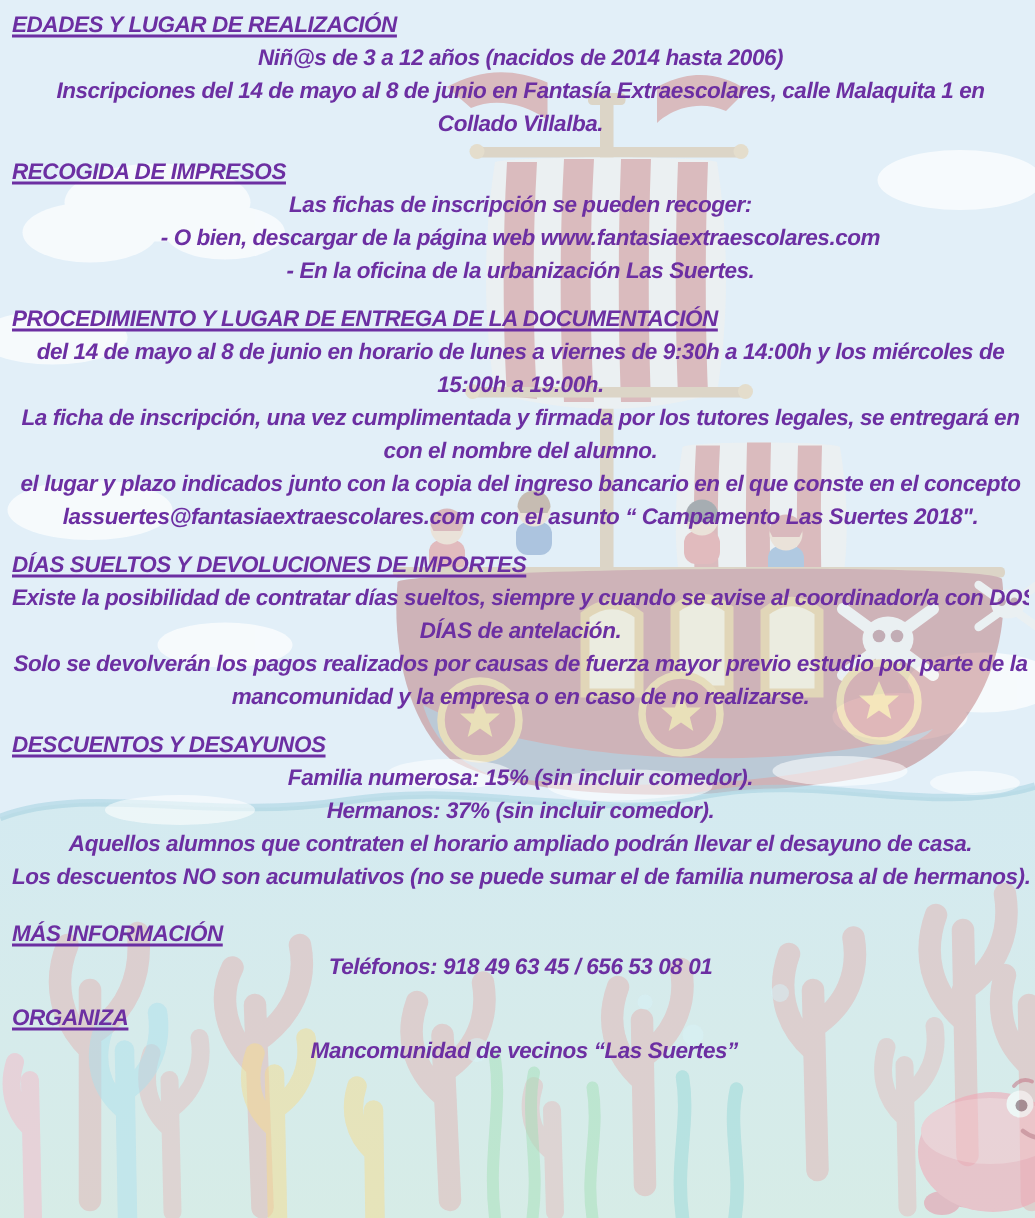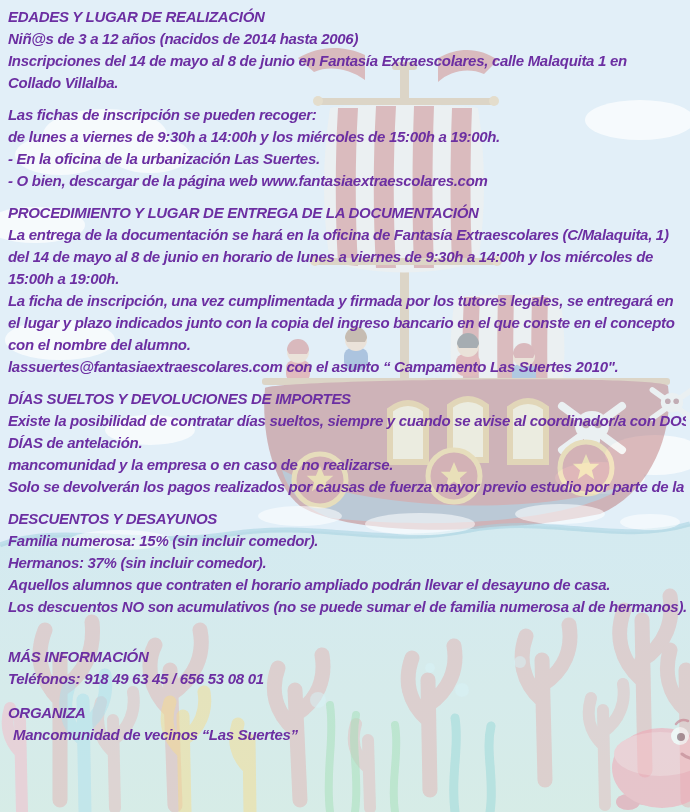--- a/index.html
+++ b/index.html
@@ -11,27 +11,28 @@
   #bg{position:absolute;left:0;top:0;width:690px;height:812px;z-index:0;}
   .page{
     position:relative;z-index:1;
     padding:6px 4px 0 8px;
     color:#6c2fa2;
     font-style:italic;font-weight:bold;
     font-size:15px;line-height:22px;letter-spacing:-0.3px;
   }
   .section{margin:0 0 10px 0;}
   .hd{
+    text-decoration:underline;
     text-decoration-thickness:1.5px;
     text-underline-offset:2px;
     white-space:nowrap;overflow:hidden;
   }
-  .ln{white-space:nowrap;overflow:hidden;}
+  .ln{white-space:nowrap;overflow:hidden;text-align:center;}
   .indent{padding-left:5px;}
-  .gap-lg{margin-top:28px;}
+  .gap-lg{margin-top:16px;}
   .gap-md{margin-top:12px;}
 </style>
 </head>
 <body>
 
 <svg id="bg" viewBox="0 0 690 812" xmlns="http://www.w3.org/2000/svg">
   <defs>
     <linearGradient id="seaGrad" x1="0" y1="0" x2="0" y2="1">
       <stop offset="0" stop-color="#c9e5ec"></stop>
       <stop offset="1" stop-color="#cde7df"></stop>
@@ -227,43 +228,42 @@
 <div class="page">
 
   <div class="section">
     <div class="hd">EDADES Y LUGAR DE REALIZACIÓN</div>
     <div class="ln">Niñ@s de 3 a 12 años (nacidos de 2014 hasta 2006)</div>
     <div class="ln">Inscripciones del 14 de mayo al 8 de junio en Fantasía Extraescolares, calle Malaquita 1 en</div>
     <div class="ln">Collado Villalba.</div>
   </div>
 
   <div class="section">
+    <div class="hd">RECOGIDA DE IMPRESOS</div>
     <div class="ln">Las fichas de inscripción se pueden recoger:</div>
-    <div class="ln">de lunes a viernes de 9:30h a 14:00h y los miércoles de 15:00h a 19:00h.</div>
+    <div class="ln">- O bien, descargar de la página web www.fantasiaextraescolares.com</div>
     <div class="ln">- En la oficina de la urbanización Las Suertes.</div>
-    <div class="ln">- O bien, descargar de la página web www.fantasiaextraescolares.com</div>
   </div>
 
   <div class="section">
     <div class="hd">PROCEDIMIENTO Y LUGAR DE ENTREGA DE LA DOCUMENTACIÓN</div>
-    <div class="ln">La entrega de la documentación se hará en la oficina de Fantasía Extraescolares (C/Malaquita, 1)</div>
     <div class="ln">del 14 de mayo al 8 de junio en horario de lunes a viernes de 9:30h a 14:00h y los miércoles de</div>
     <div class="ln">15:00h a 19:00h.</div>
     <div class="ln">La ficha de inscripción, una vez cumplimentada y firmada por los tutores legales, se entregará en</div>
+    <div class="ln">con el nombre del alumno.</div>
     <div class="ln">el lugar y plazo indicados junto con la copia del ingreso bancario en el que conste en el concepto</div>
-    <div class="ln">con el nombre del alumno.</div>
-    <div class="ln">lassuertes@fantasiaextraescolares.com con el asunto “ Campamento Las Suertes 2010".</div>
+    <div class="ln">lassuertes@fantasiaextraescolares.com con el asunto “ Campamento Las Suertes 2018".</div>
   </div>
 
   <div class="section">
     <div class="hd">DÍAS SUELTOS Y DEVOLUCIONES DE IMPORTES</div>
     <div class="ln">Existe la posibilidad de contratar días sueltos, siempre y cuando se avise al coordinador/a con DOS</div>
     <div class="ln">DÍAS de antelación.</div>
+    <div class="ln">Solo se devolverán los pagos realizados por causas de fuerza mayor previo estudio por parte de la</div>
     <div class="ln">mancomunidad y la empresa o en caso de no realizarse.</div>
-    <div class="ln">Solo se devolverán los pagos realizados por causas de fuerza mayor previo estudio por parte de la</div>
   </div>
 
   <div class="section">
     <div class="hd">DESCUENTOS Y DESAYUNOS</div>
     <div class="ln">Familia numerosa: 15% (sin incluir comedor).</div>
     <div class="ln">Hermanos: 37% (sin incluir comedor).</div>
     <div class="ln">Aquellos alumnos que contraten el horario ampliado podrán llevar el desayuno de casa.</div>
     <div class="ln">Los descuentos NO son acumulativos (no se puede sumar el de familia numerosa al de hermanos).</div>
   </div>
 

